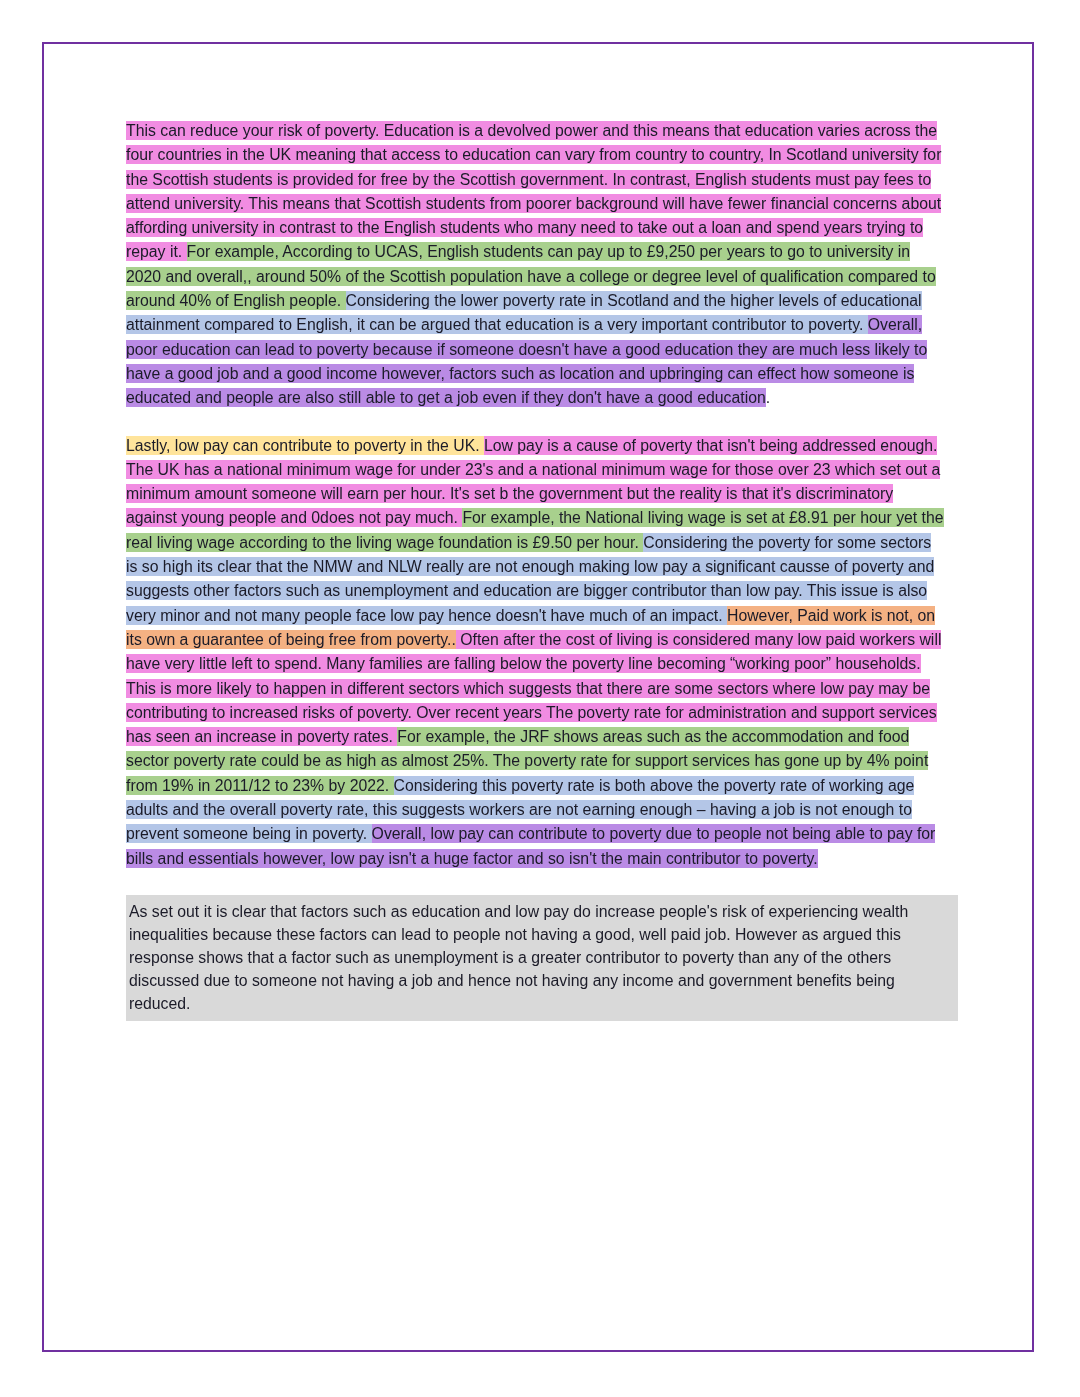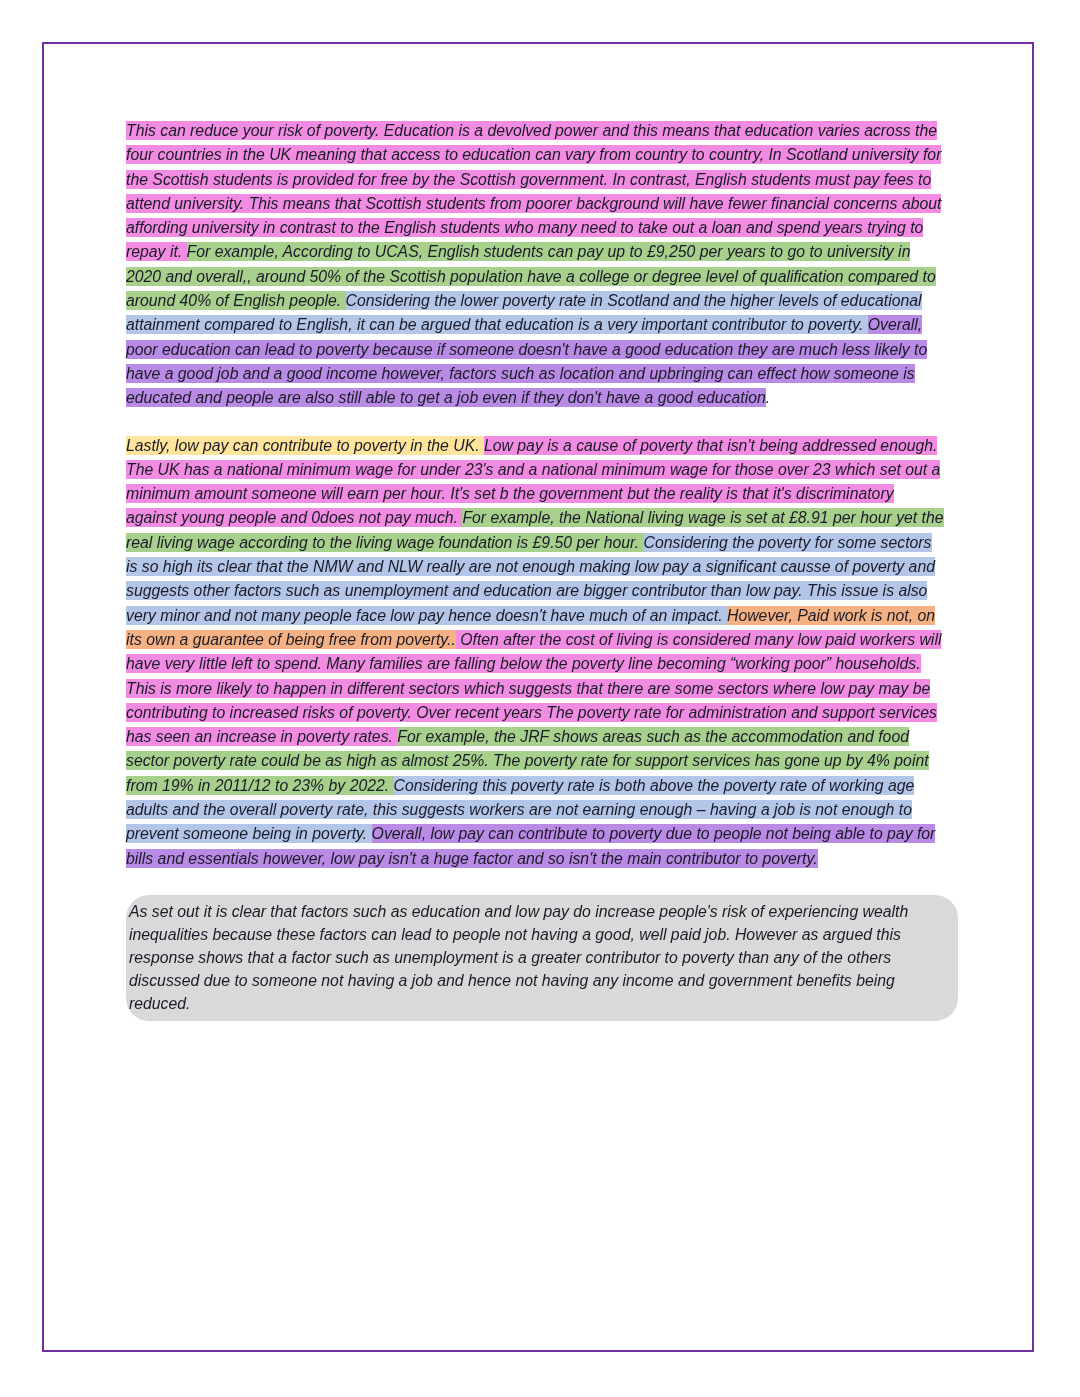--- a/index.html
+++ b/index.html
@@ -26,37 +26,35 @@
   }
   .document-body {
     position: absolute;
     left: 126px;
     top: 119px;
     width: 818px;
     font-size: 15.8px;
     line-height: 24.3px;
     color: #1b1b28;
     text-align: left;
-    font-style: italic;
   }
   p.para {
     margin: 0 0 23px 0;
   }
   .hl {
     padding: 1px 0;
     box-decoration-break: clone;
     -webkit-box-decoration-break: clone;
   }
   p.block-para {
     width: 832px;
     box-sizing: border-box;
     padding: 5px 4px 6px 3px;
     line-height: 23px;
     margin-top: 24px;
-    border-radius: 23px;
   }
 </style>
 </head>
 <body>
 
 <div class="page-border"></div>
 
 <div class="document-body" style="color: rgb(27, 27, 40);">
     <p class="para"><span class="hl" style="background: rgb(241, 140, 226);">This can reduce your risk of poverty. Education is a devolved power and this means that education varies across the four countries in the UK meaning that access to education can vary from country to country, In Scotland university for the Scottish students is provided for free by the Scottish government. In contrast, English students must pay fees to attend university. This means that Scottish students from poorer background will have fewer financial concerns about affording university in contrast to the English students who many need to take out a loan and spend years trying to repay it. </span><span class="hl" style="background: rgb(168, 208, 141);">For example, According to UCAS, English students can pay up to £9,250 per years to go to university in 2020 and overall,, around 50% of the Scottish population have a college or degree level of qualification compared to around 40% of English people. </span><span class="hl" style="background: rgb(180, 198, 231);">Considering the lower poverty rate in Scotland and the higher levels of educational attainment compared to English, it can be argued that education is a very important contributor to poverty. </span><span class="hl" style="background: rgb(186, 139, 229);">Overall, poor education can lead to poverty because if someone doesn't have a good education they are much less likely to have a good job and a good income however, factors such as location and upbringing can effect how someone is educated and people are also still able to get a job even if they don't have a good education</span><span class="hl" style="background: transparent;">.</span></p>
     <p class="para"><span class="hl" style="background: rgb(255, 228, 155);">Lastly, low pay can contribute to poverty in the UK. </span><span class="hl" style="background: rgb(241, 140, 226);">Low pay is a cause of poverty that isn't being addressed enough. The UK has a national minimum wage for under 23's and a national minimum wage for those over 23 which set out a minimum amount someone will earn per hour. It's set b the government but the reality is that it's discriminatory against young people and 0does not pay much. </span><span class="hl" style="background: rgb(168, 208, 141);">For example, the National living wage is set at £8.91 per hour yet the real living wage according to the living wage foundation is £9.50 per hour. </span><span class="hl" style="background: rgb(180, 198, 231);">Considering the poverty for some sectors is so high its clear that the NMW and NLW really are not enough making low pay a significant causse of poverty and suggests other factors such as unemployment and education are bigger contributor than low pay. This issue is also very minor and not many people face low pay hence doesn't have much of an impact. </span><span class="hl" style="background: rgb(244, 177, 131);">However, Paid work is not, on its own a guarantee of being free from poverty..</span><span class="hl" style="background: rgb(241, 140, 226);"> Often after the cost of living is considered many low paid workers will have very little left to spend. Many families are falling below the poverty line becoming “working poor” households. This is more likely to happen in different sectors which suggests that there are some sectors where low pay may be contributing to increased risks of poverty. Over recent years The poverty rate for administration and support services has seen an increase in poverty rates. </span><span class="hl" style="background: rgb(168, 208, 141);">For example, the JRF shows areas such as the accommodation and food sector poverty rate could be as high as almost 25%. The poverty rate for support services has gone up by 4% point from 19% in 2011/12 to 23% by 2022. </span><span class="hl" style="background: rgb(180, 198, 231);">Considering this poverty rate is both above the poverty rate of working age adults and the overall poverty rate, this suggests workers are not earning enough – having a job is not enough to prevent someone being in poverty. </span><span class="hl" style="background: rgb(186, 139, 229);">Overall, low pay can contribute to poverty due to people not being able to pay for bills and essentials however, low pay isn't a huge factor and so isn't the main contributor to poverty.</span></p>

